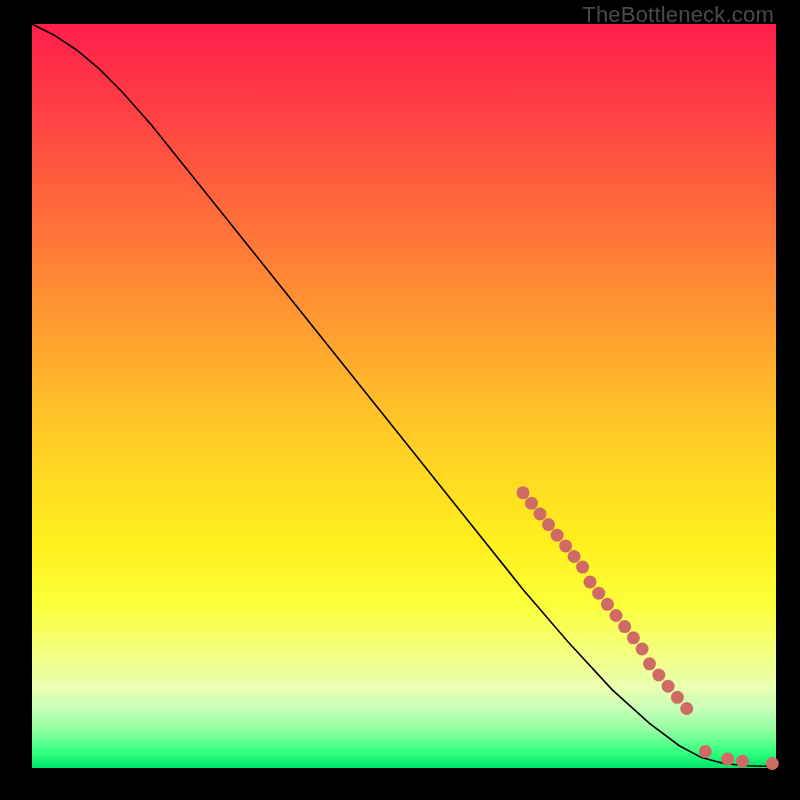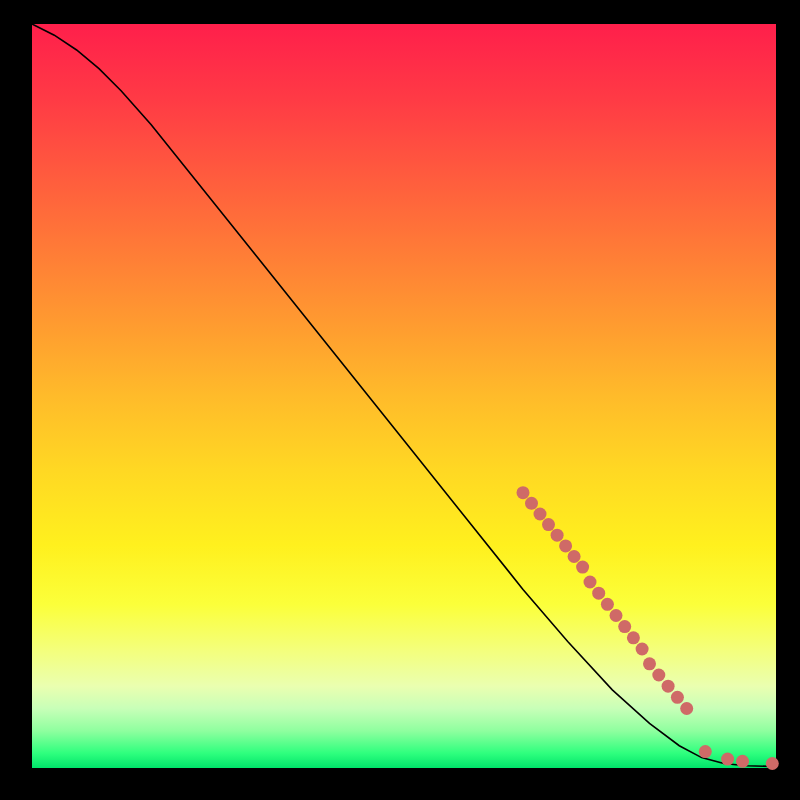--- a/index.html
+++ b/index.html
@@ -99,13 +99,14 @@
           <circle cx="636.1" cy="662.2" r="6.5"></circle>
           <circle cx="645.4" cy="673.3" r="6.5"></circle>
           <circle cx="654.7" cy="684.5" r="6.5"></circle>
           <circle cx="673.3" cy="727.6" r="6.5"></circle>
           <circle cx="695.6" cy="735.1" r="6.5"></circle>
           <circle cx="710.5" cy="737.3" r="6.5"></circle>
           <circle cx="740.3" cy="739.5" r="6.5"></circle>
         </g>
     </svg>
   </div>
+  <div class="watermark">TheBottleneck.com</div>
 </div>
 
 </body></html>

